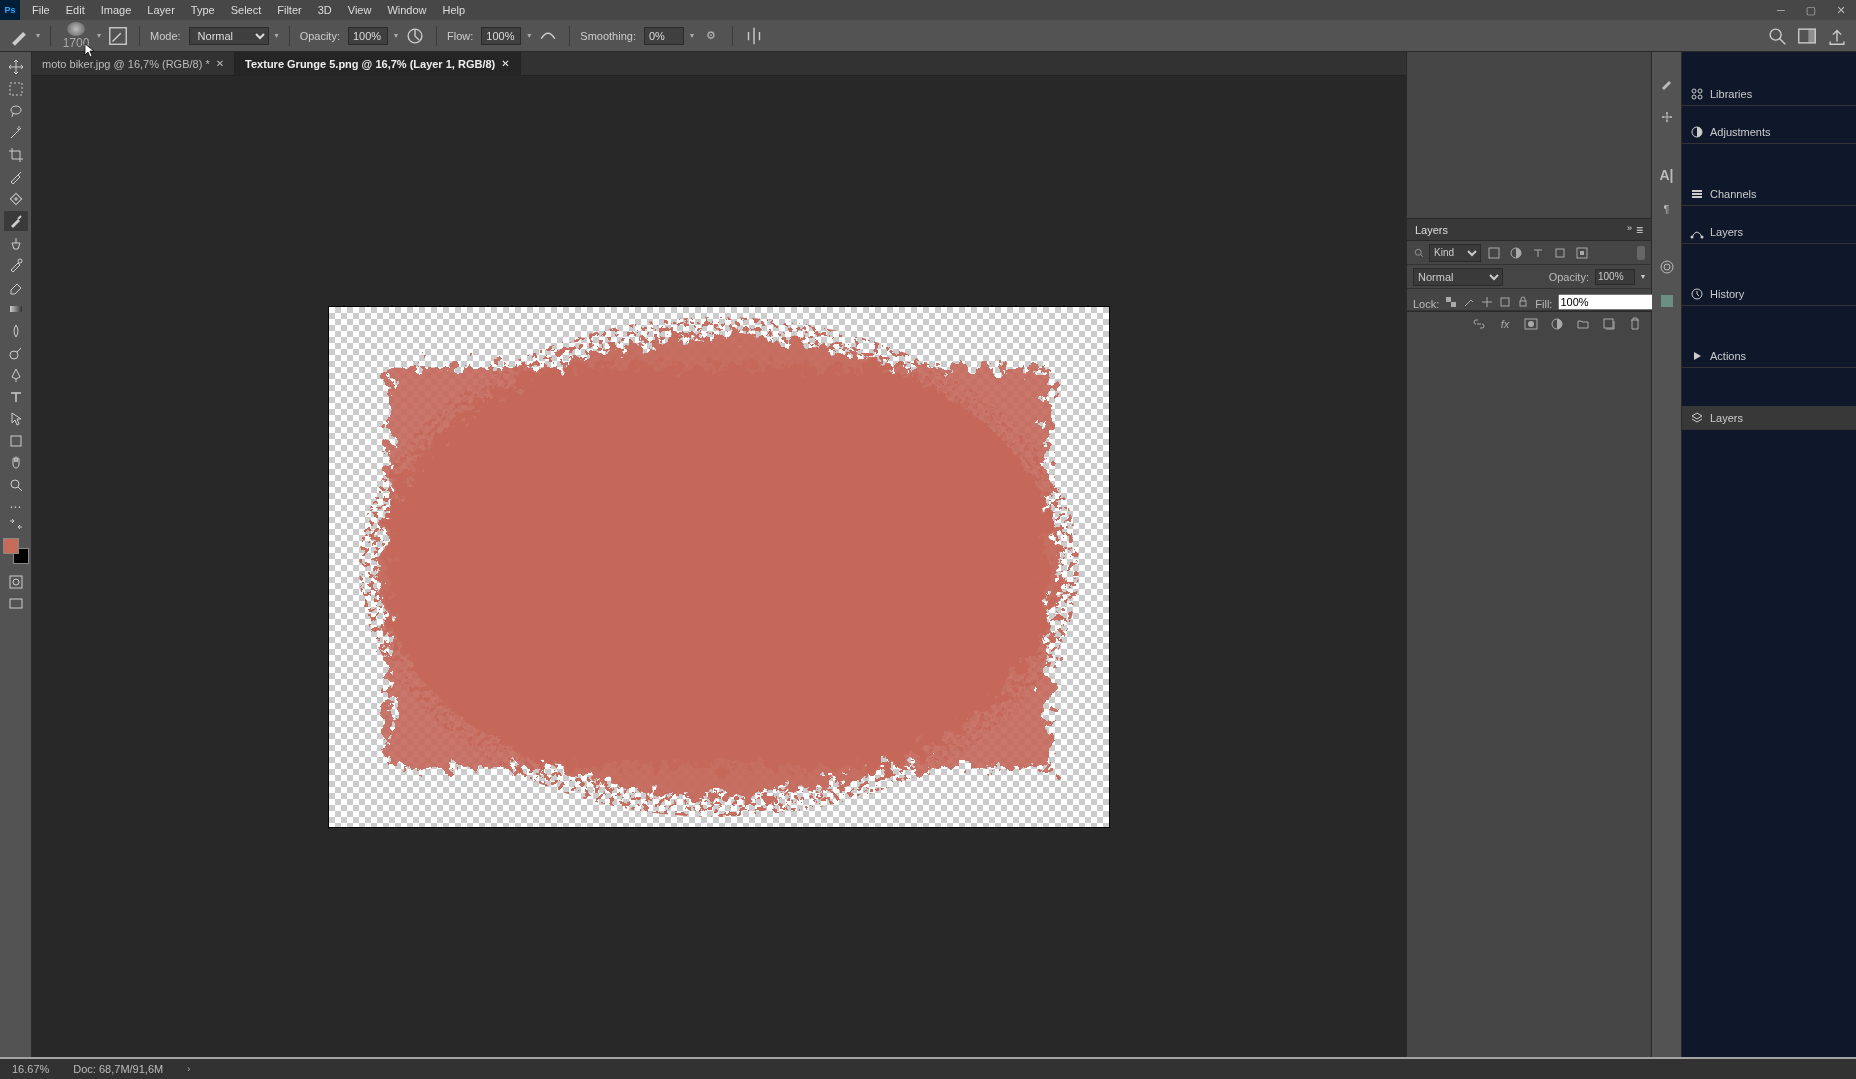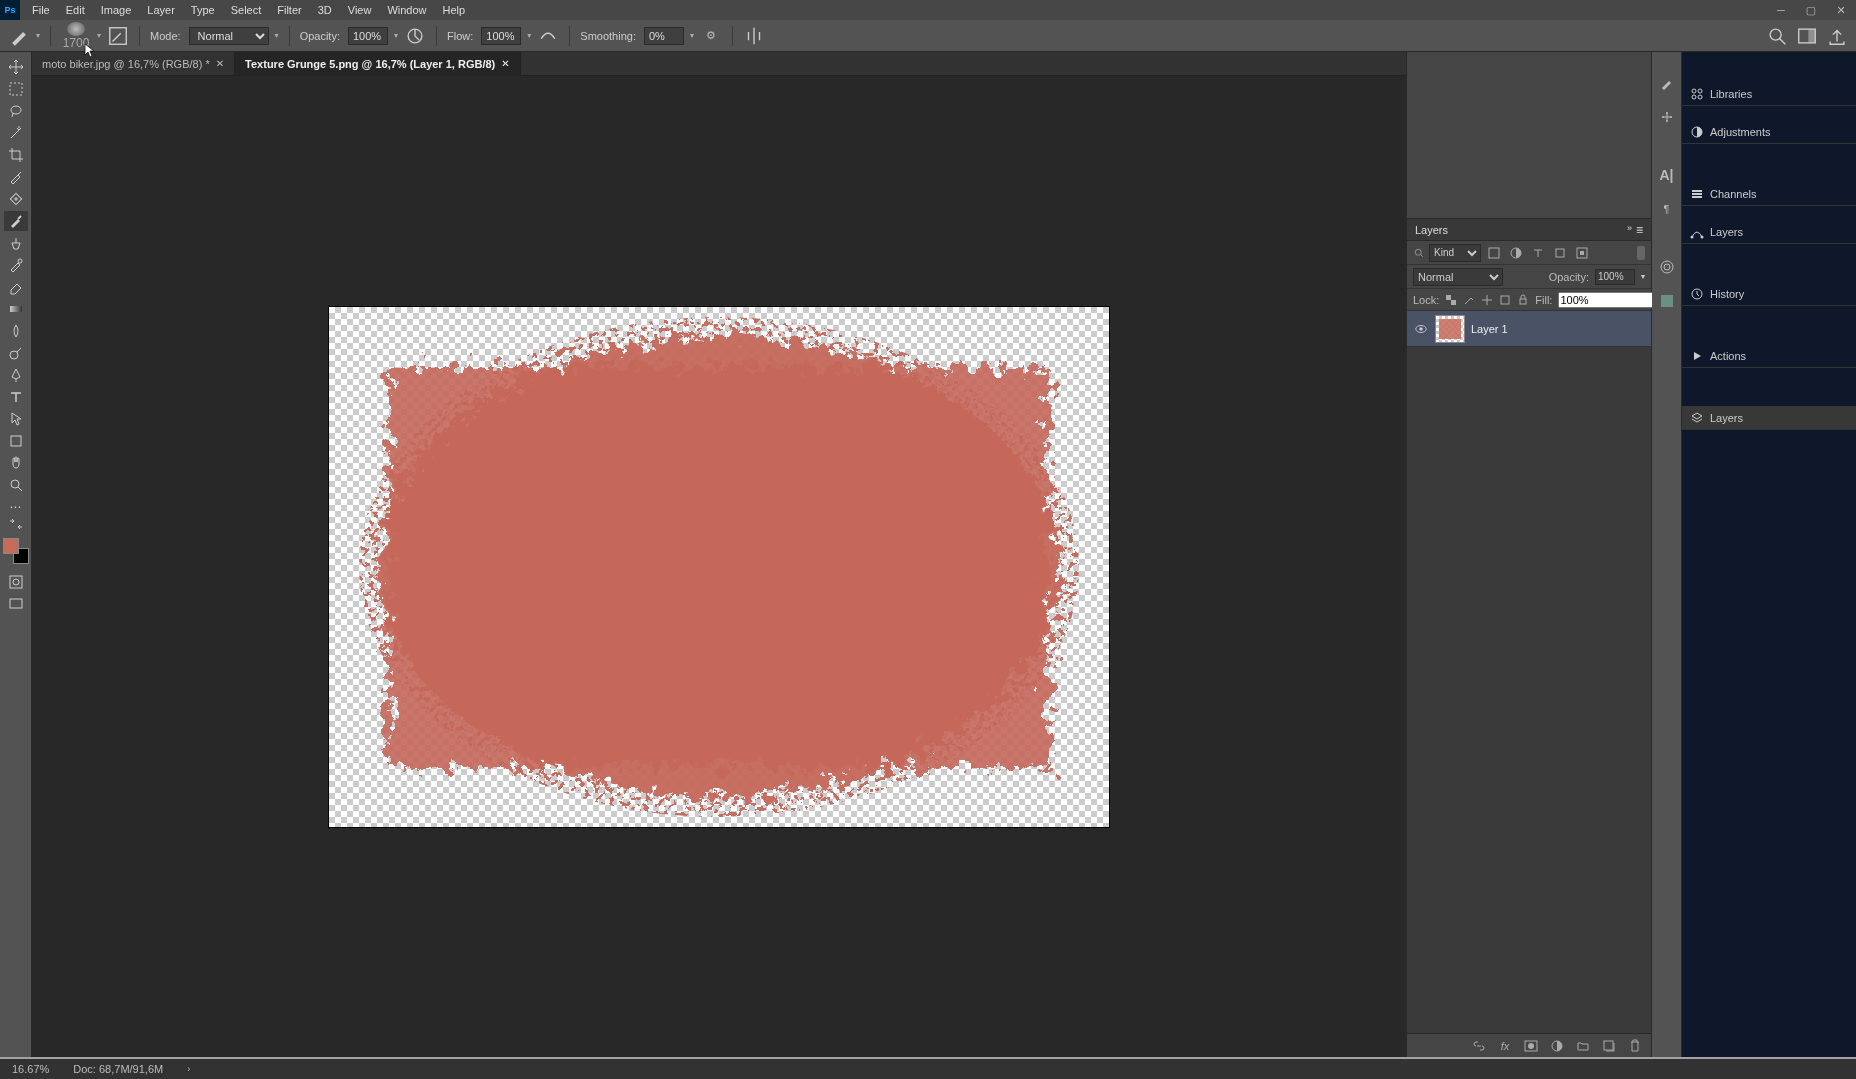--- a/index.html
+++ b/index.html
@@ -77,21 +77,21 @@
     
     .layers-filter { height: 24px; display: flex; align-items: center; padding: 0 6px; gap: 4px; border-bottom: 1px solid #333; justify-content: flex-end; }
     .layers-filter select { background: #3a3a3a; border: 1px solid #2a2a2a; color: #ccc; font-size: 10px; height: 18px; width: 52px; }
     .layers-filter .ficon { width: 18px; height: 18px; display: flex; align-items: center; justify-content: center; cursor: pointer; color: #aaa; }
     
     .layers-blend { height: 24px; display: flex; align-items: center; padding: 0 6px; gap: 6px; border-bottom: 1px solid #333; }
     .layers-blend select { background: #3a3a3a; border: 1px solid #2a2a2a; color: #ccc; font-size: 11px; height: 18px; width: 90px; }
     .layers-blend label { color: #bbb; }
     .layers-blend .mini-input { background: #3a3a3a; border: 1px solid #2a2a2a; color: #ccc; width: 40px; height: 16px; font-size: 10px; padding: 0 2px; }
     
-    .layers-lock { height: 22px; display: flex; align-items: center; padding: 0 6px; gap: 6px; border-bottom: 1px solid #333; }
+    .layers-lock { height: 22px; display: flex; align-items: flex-end; padding: 0 6px; gap: 6px; border-bottom: 1px solid #333; }
     .layers-lock label { color: #bbb; }
     .layers-lock .licon { width: 16px; height: 16px; display: flex; align-items: center; justify-content: center; color: #aaa; cursor: pointer; }
     
     .layers-list { flex: 1; background: #3a3a3a; overflow: auto; }
     .layer-row { height: 36px; display: flex; align-items: center; padding: 0 6px; gap: 6px; border-bottom: 1px solid #333; background: #4a5266; }
     .layer-eye { width: 16px; height: 16px; display: flex; align-items: center; justify-content: center; cursor: pointer; }
     .layer-thumb { width: 30px; height: 28px; border: 1px solid #888; background-image: 
       linear-gradient(45deg, #ccc 25%, transparent 25%),
       linear-gradient(-45deg, #ccc 25%, transparent 25%),
       linear-gradient(45deg, transparent 75%, #ccc 75%),
@@ -476,32 +476,20 @@
           <div class="licon">
               <svg viewBox="0 0 12 12" width="12" height="12">
                 <rect x="3" y="5" width="6" height="5" fill="none" stroke="#aaa"></rect>
                 <path d="M4 5 L4 3 Q4 1 6 1 Q8 1 8 3 L8 5" fill="none" stroke="#aaa"></path>
               </svg>
             </div>
           <label style="margin-left:auto;">Fill:</label>
           <input class="mini-input" value="100%" style="">
           <span style="font-size:8px;">▾</span>
         </div>
-        <div class="layers-list">
-          <div class="layer-row">
-            <div class="layer-eye">
-              <svg viewBox="0 0 16 16" width="14" height="14">
-                  <ellipse cx="8" cy="8" rx="6" ry="4" fill="none" stroke="#ccc"></ellipse>
-                  <circle cx="8" cy="8" r="2" fill="#ccc"></circle>
-                </svg>
-            </div>
-            <div class="layer-thumb"></div>
-            <span class="layer-name">Layer 1</span>
-          </div>
-        </div>
         <div class="layers-footer">
           <div class="ficon">
               <svg viewBox="0 0 14 14" width="14" height="14">
                 <path d="M4 7 Q2 7 2 5 Q2 3 4 3 L6 3 M10 7 Q12 7 12 9 Q12 11 10 11 L8 11 M5 7 L9 7" stroke="#aaa" fill="none"></path>
               </svg>
             </div>
           <div class="ficon" style="font-style:italic;">fx</div>
           <div class="ficon">
               <svg viewBox="0 0 14 14" width="14" height="14">
                 <rect x="1" y="2" width="12" height="10" fill="none" stroke="#aaa"></rect>

